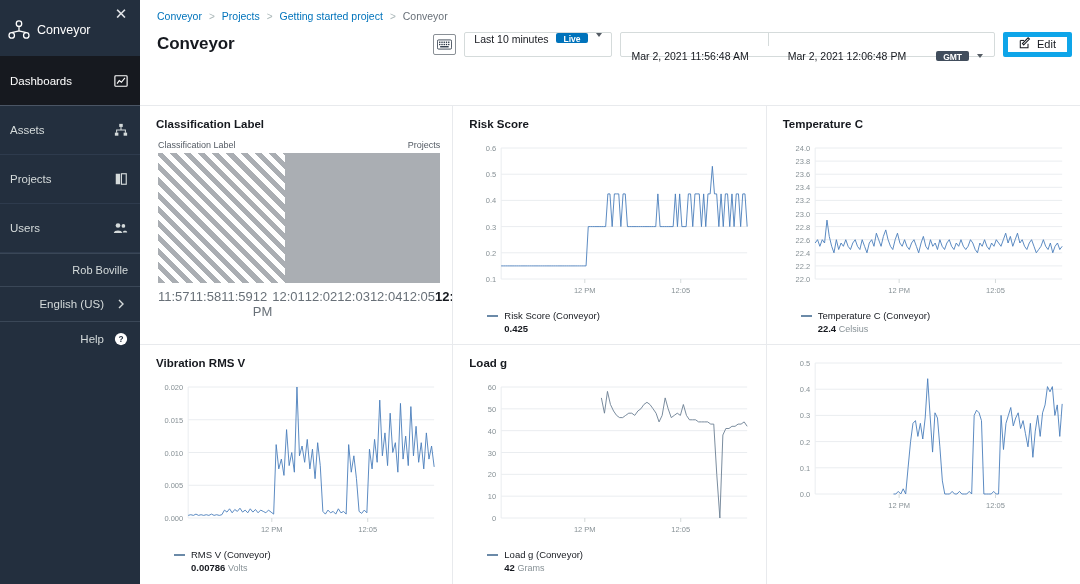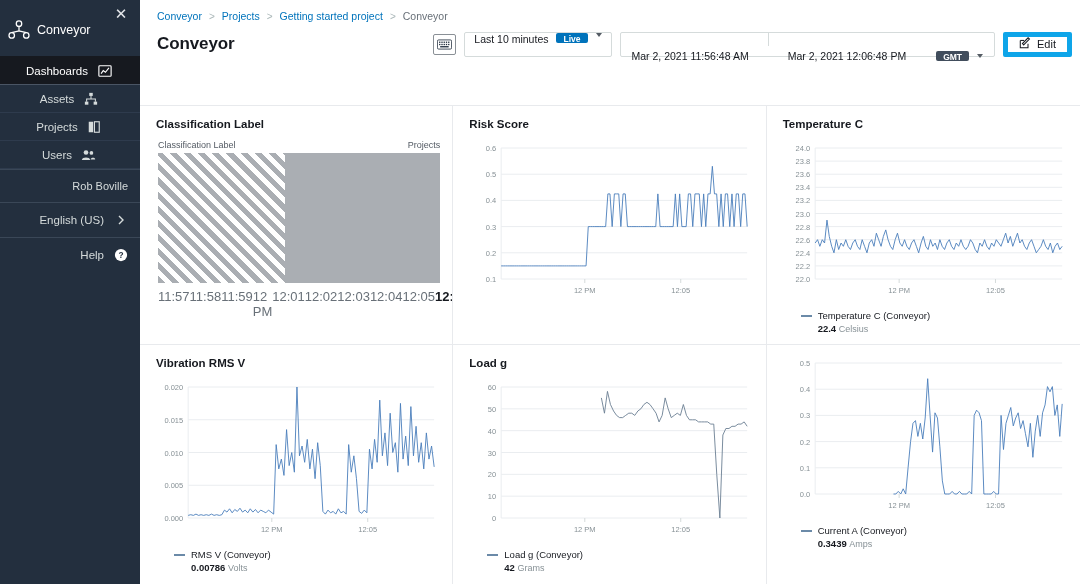--- a/index.html
+++ b/index.html
@@ -31,21 +31,21 @@
   }
   .sb-brand {
     position:absolute; left:8px; top:20px;
     display:flex; align-items:center; gap:7px;
     font-size:12.5px; color:#ffffff; font-weight:400;
   }
   .sb-brand .logo { width:22px; height:20px; display:block; }
 
   .sb-nav { display:flex; flex-direction:column; }
   .sb-item {
-    height:28px; display:flex; align-items:center; justify-content:center;
+    height:49px; display:flex; align-items:center; justify-content:space-between;
     gap:9px; padding:0 12px 0 10px;
     font-size:11.5px; color:#d5dbdb;
     border-top:1px solid #2e3b4d;
     cursor:pointer; position:relative;
   }
   .sb-item .ico { width:15px; height:15px; display:flex; align-items:center; justify-content:center; }
   .sb-item.active { background:#16191f; color:#ffffff; border-top:1px solid #16191f; }
   .sb-item.active + .sb-item { border-top:1px solid #4a5564; }
   .sb-spacer { flex:1 1 auto; border-top:1px solid #2e3b4d; }
 
@@ -321,20 +321,28 @@
               <line x1="34" x2="280" y1="139" y2="139" stroke="#eaedf0" stroke-width="1"></line>
               <text x="29" y="142" text-anchor="end" font-size="7.5" fill="#879196" font-family="Liberation Sans, sans-serif">0.1</text>
               <line x1="34" x2="34" y1="8" y2="139" stroke="#eaedf0"></line>
               <line x1="117.64" x2="117.64" y1="139" y2="143" stroke="#d5dbdb"></line>
               <text x="117.64" y="153" text-anchor="middle" font-size="7.5" fill="#879196" font-family="Liberation Sans, sans-serif">12 PM</text>
               <line x1="213.57999999999998" x2="213.57999999999998" y1="139" y2="143" stroke="#d5dbdb"></line>
               <text x="213.57999999999998" y="153" text-anchor="middle" font-size="7.5" fill="#879196" font-family="Liberation Sans, sans-serif">12:05</text>
               <path d="M34.0 125.9 L36.2 125.9 L38.4 125.9 L40.5 125.9 L42.7 125.9 L44.9 125.9 L47.1 125.9 L49.2 125.9 L51.4 125.9 L53.6 125.9 L55.8 125.9 L57.9 125.9 L60.1 125.9 L62.3 125.9 L64.5 125.9 L66.7 125.9 L68.8 125.9 L71.0 125.9 L73.2 125.9 L75.4 125.9 L77.5 125.9 L79.7 125.9 L81.9 125.9 L84.1 125.9 L86.2 125.9 L88.4 125.9 L90.6 125.9 L92.8 125.9 L95.0 125.9 L97.1 125.9 L99.3 125.9 L101.5 125.9 L103.7 125.9 L105.8 125.9 L108.0 125.9 L110.2 125.9 L112.4 125.9 L114.5 125.9 L116.7 125.9 L118.9 125.9 L121.1 86.6 L123.3 86.6 L125.4 86.6 L127.6 86.6 L129.8 86.6 L132.0 86.6 L134.1 86.6 L136.3 86.6 L138.5 86.6 L140.7 53.9 L142.8 53.9 L145.0 86.6 L147.2 53.9 L149.4 53.9 L151.6 53.9 L153.7 86.6 L155.9 53.9 L158.1 53.9 L160.3 86.6 L162.4 86.6 L164.6 86.6 L166.8 86.6 L169.0 86.6 L171.2 86.6 L173.3 86.6 L175.5 86.6 L177.7 86.6 L179.9 86.6 L182.0 86.6 L184.2 86.6 L186.4 86.6 L188.6 86.6 L190.7 53.9 L192.9 86.6 L195.1 86.6 L197.3 86.6 L199.5 86.6 L201.6 86.6 L203.8 86.6 L206.0 86.6 L208.2 53.9 L210.3 86.6 L212.5 53.9 L214.7 86.6 L216.9 86.6 L219.0 86.6 L221.2 53.9 L223.4 53.9 L225.6 86.6 L227.8 53.9 L229.9 53.9 L232.1 53.9 L234.3 86.6 L236.5 53.9 L238.6 86.6 L240.8 53.9 L243.0 53.9 L245.2 26.3 L247.3 53.9 L249.5 53.9 L251.7 86.6 L253.9 53.9 L256.1 86.6 L258.2 53.9 L260.4 53.9 L262.6 86.6 L264.8 53.9 L266.9 86.6 L269.1 53.9 L271.3 53.9 L273.5 86.6 L275.6 53.9 L277.8 53.9 L280.0 86.6" fill="none" stroke="#4a7ebb" stroke-width="0.9"></path>
             </svg>
           </div>
+        <div class="legend">
+          <span class="dash"></span>
+          <span class="ltxt">
+            <span>Risk Score (Conveyor)</span><br>
+            <span class="lval">0.425</span>
+            <span class="lunit"></span>
+          </span>
+        </div>
       </div>
 
       <div class="cell">
         <div class="widget-title">Temperature C</div>
         <div class="plot">
             <svg viewBox="0 0 287 165">
               <line x1="34" x2="281" y1="8" y2="8" stroke="#eaedf0" stroke-width="1"></line>
               <text x="29" y="11" text-anchor="end" font-size="7.5" fill="#879196" font-family="Liberation Sans, sans-serif">24.0</text>
               <line x1="34" x2="281" y1="21.1" y2="21.1" stroke="#eaedf0" stroke-width="1"></line>
               <text x="29" y="24.1" text-anchor="end" font-size="7.5" fill="#879196" font-family="Liberation Sans, sans-serif">23.8</text>
@@ -458,25 +466,17 @@
               <line x1="34" x2="281" y1="139" y2="139" stroke="#eaedf0" stroke-width="1"></line>
               <text x="29" y="142" text-anchor="end" font-size="7.5" fill="#879196" font-family="Liberation Sans, sans-serif">0.0</text>
               <line x1="34" x2="34" y1="8" y2="139" stroke="#eaedf0"></line>
               <line x1="117.98" x2="117.98" y1="139" y2="143" stroke="#d5dbdb"></line>
               <text x="117.98" y="153" text-anchor="middle" font-size="7.5" fill="#879196" font-family="Liberation Sans, sans-serif">12 PM</text>
               <line x1="214.31" x2="214.31" y1="139" y2="143" stroke="#d5dbdb"></line>
               <text x="214.31" y="153" text-anchor="middle" font-size="7.5" fill="#879196" font-family="Liberation Sans, sans-serif">12:05</text>
               <path d="M112.3 139.0 L114.7 139.0 L117.1 136.4 L119.6 139.0 L122.0 133.8 L124.5 139.0 L126.9 112.8 L129.4 86.6 L131.8 68.3 L134.3 65.6 L136.7 81.4 L139.2 68.3 L141.6 84.0 L144.0 63.0 L146.5 23.7 L148.9 60.4 L151.4 97.1 L153.8 57.8 L156.3 63.0 L158.7 91.8 L161.2 125.9 L163.6 139.0 L166.1 139.0 L168.5 139.0 L171.0 136.4 L173.4 139.0 L175.8 139.0 L178.3 136.4 L180.7 139.0 L183.2 139.0 L185.6 139.0 L188.1 136.4 L190.5 139.0 L193.0 60.4 L195.4 55.2 L197.9 57.8 L200.3 65.6 L202.7 139.0 L205.2 139.0 L207.6 139.0 L210.1 139.0 L212.5 136.4 L215.0 139.0 L217.4 139.0 L219.9 60.4 L222.3 94.5 L224.8 68.3 L227.2 60.4 L229.6 52.5 L232.1 70.9 L234.5 63.0 L237.0 57.8 L239.4 73.5 L241.9 65.6 L244.3 78.7 L246.8 91.8 L249.2 68.3 L251.7 102.3 L254.1 76.1 L256.5 60.4 L259.0 81.4 L261.4 57.8 L263.9 49.9 L266.3 31.6 L268.8 36.8 L271.2 31.6 L273.7 60.4 L276.1 49.9 L278.6 81.4 L281.0 48.9" fill="none" stroke="#4a7ebb" stroke-width="0.9"></path>
             </svg>
           </div>
-        <div class="legend">
-          <span class="dash"></span>
-          <span class="ltxt">
-            <span>Current A (Conveyor)</span><br>
-            <span class="lval">0.3439</span>
-            <span class="lunit">Amps</span>
-          </span>
-        </div>
       </div>
 
     </div>
   </section>
 </div>
 
 </body></html>

